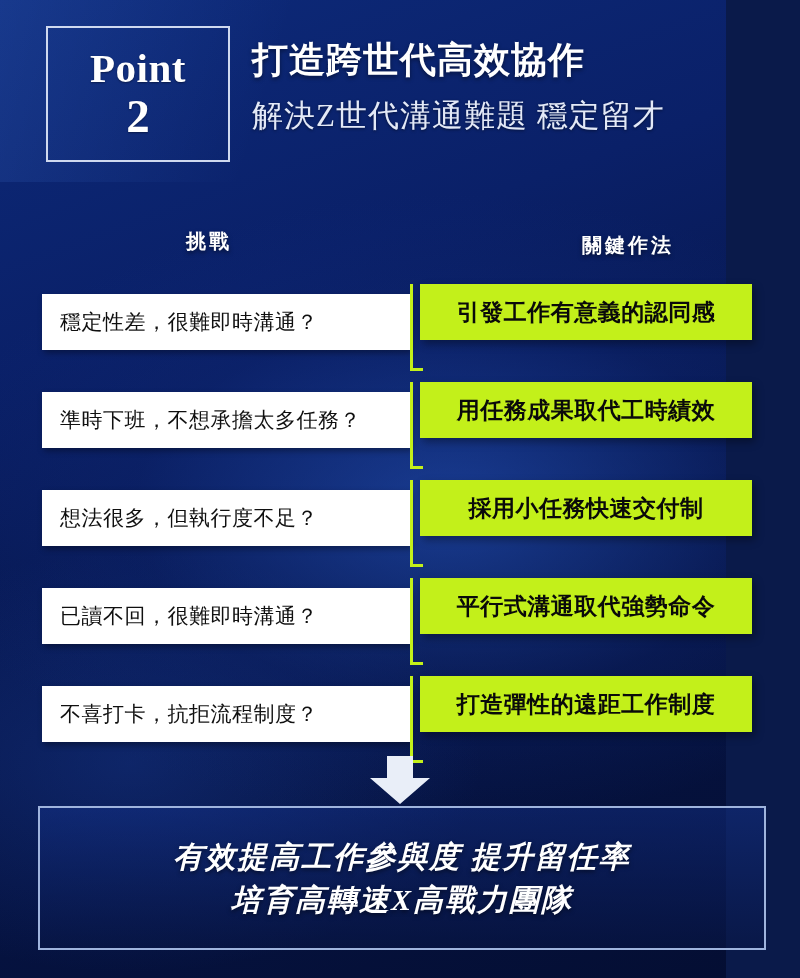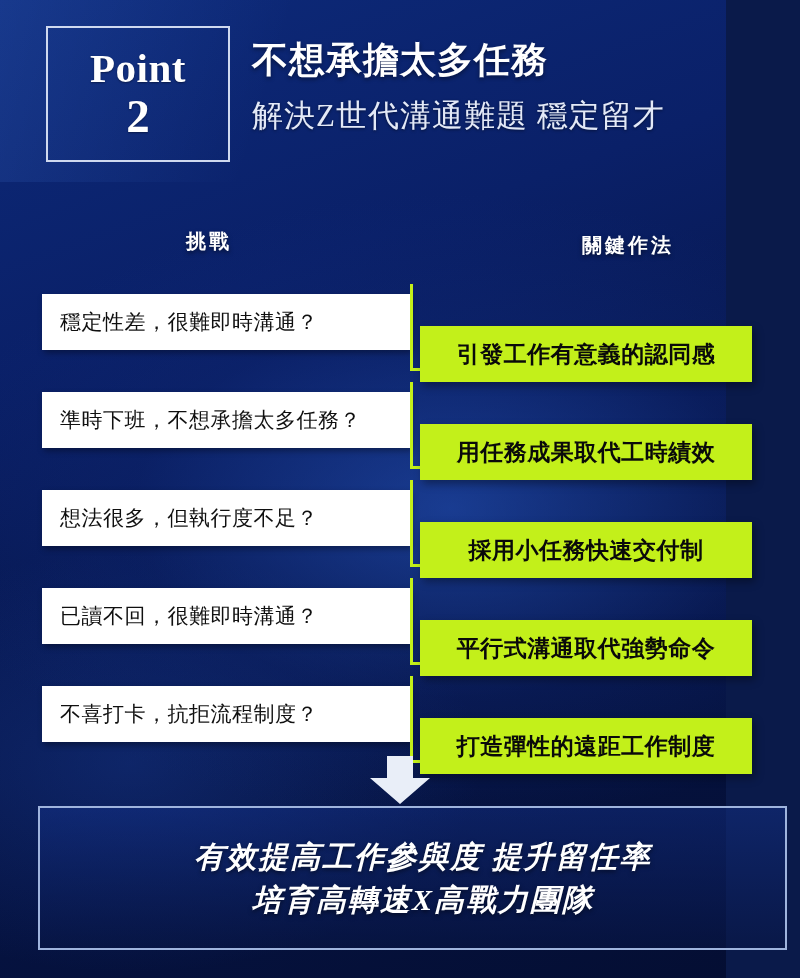--- a/index.html
+++ b/index.html
@@ -127,21 +127,20 @@
     position: absolute;
     left: 420px;
     top: 8px;
     width: 332px;
     height: 56px;
     background: #c3f01a;
     display: flex;
     align-items: center;
     justify-content: center;
     box-shadow: 3px 4px 8px rgba(0,0,0,0.35);
-    margin-top: 42px;
   }
   .action span {
     color: #0a0a0a;
     font-size: 23px;
     font-weight: bold;
     letter-spacing: 0.5px;
     white-space: nowrap;
   }
   .connector {
     position: absolute;
@@ -167,21 +166,20 @@
     left: 38px;
     top: 806px;
     width: 724px;
     height: 140px;
     border: 2px solid #9fb4dd;
     background: linear-gradient(180deg, rgba(20,50,140,0.45), rgba(8,22,70,0.55));
     display: flex;
     flex-direction: column;
     align-items: center;
     justify-content: center;
-    padding-left: 21px;
   }
   .footer-line {
     color: #ffffff;
     font-size: 30px;
     font-weight: bold;
     font-style: italic;
     letter-spacing: 2px;
     line-height: 1.45;
     text-shadow: 0 2px 4px rgba(0,0,0,0.5);
     white-space: nowrap;
@@ -194,21 +192,21 @@
 
   <div class="header">
     <div class="header-sheen"></div>
 
     <div class="point-box">
       <div class="point-word">Point</div>
       <div class="point-num">2</div>
     </div>
 
     <div class="header-texts">
-      <div class="header-title">不想承擔太多任務</div>
+      <div class="header-title">打造跨世代高效協作</div>
       <div class="header-sub">解決Z世代溝通難題  穩定留才</div>
     </div>
   </div>
 
   <div class="col-head col-head-left">挑戰</div>
   <div class="col-head col-head-right">關鍵作法</div>
 
   <div class="rows">
 
     <div class="row">

